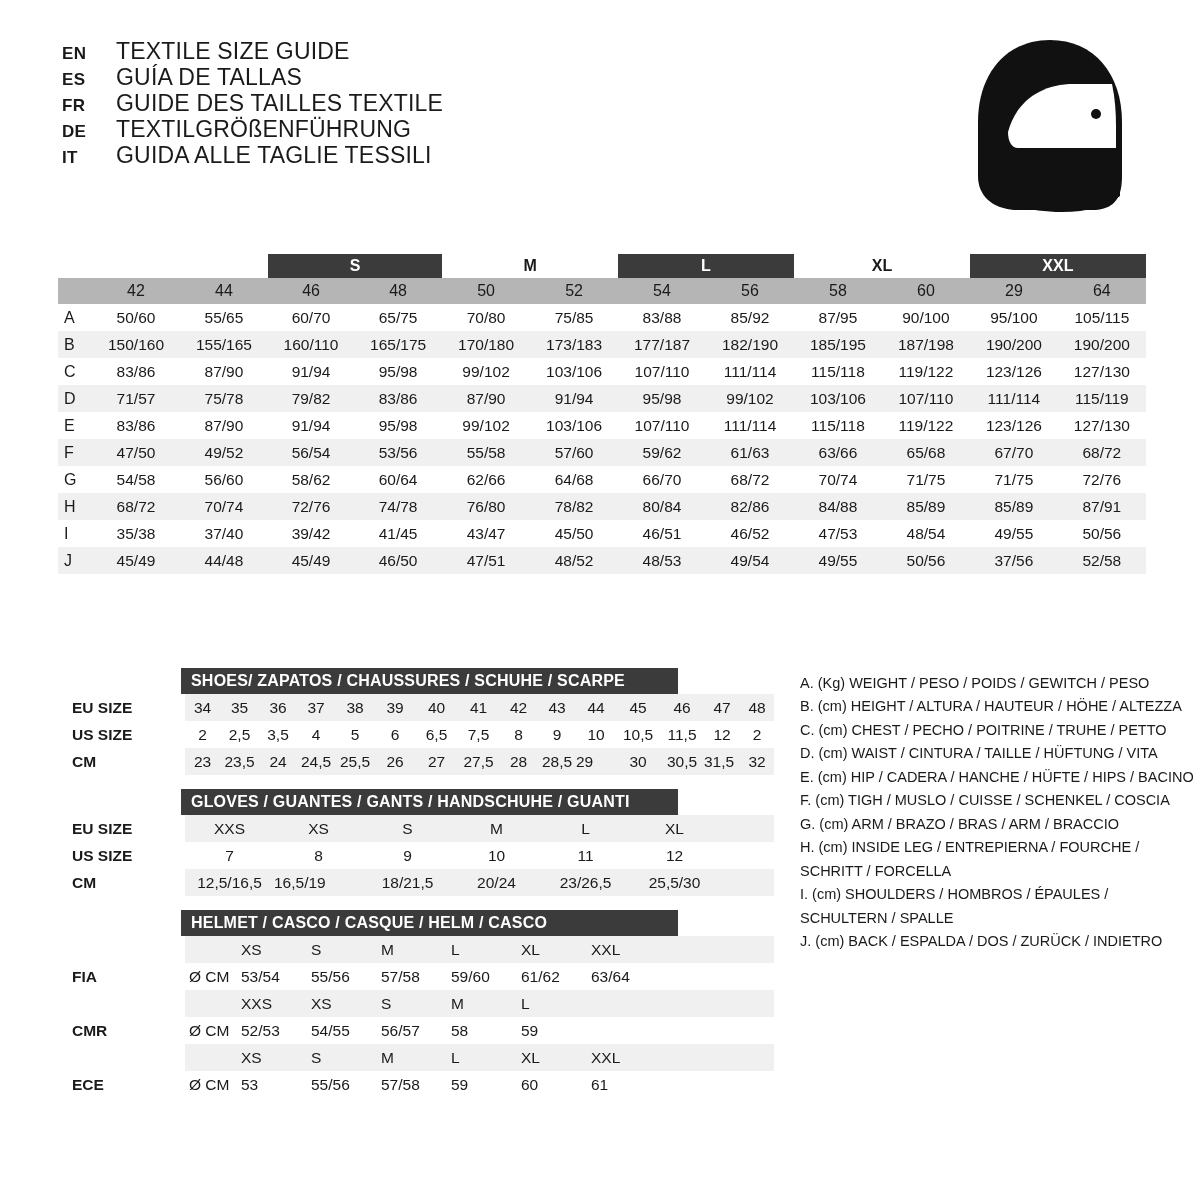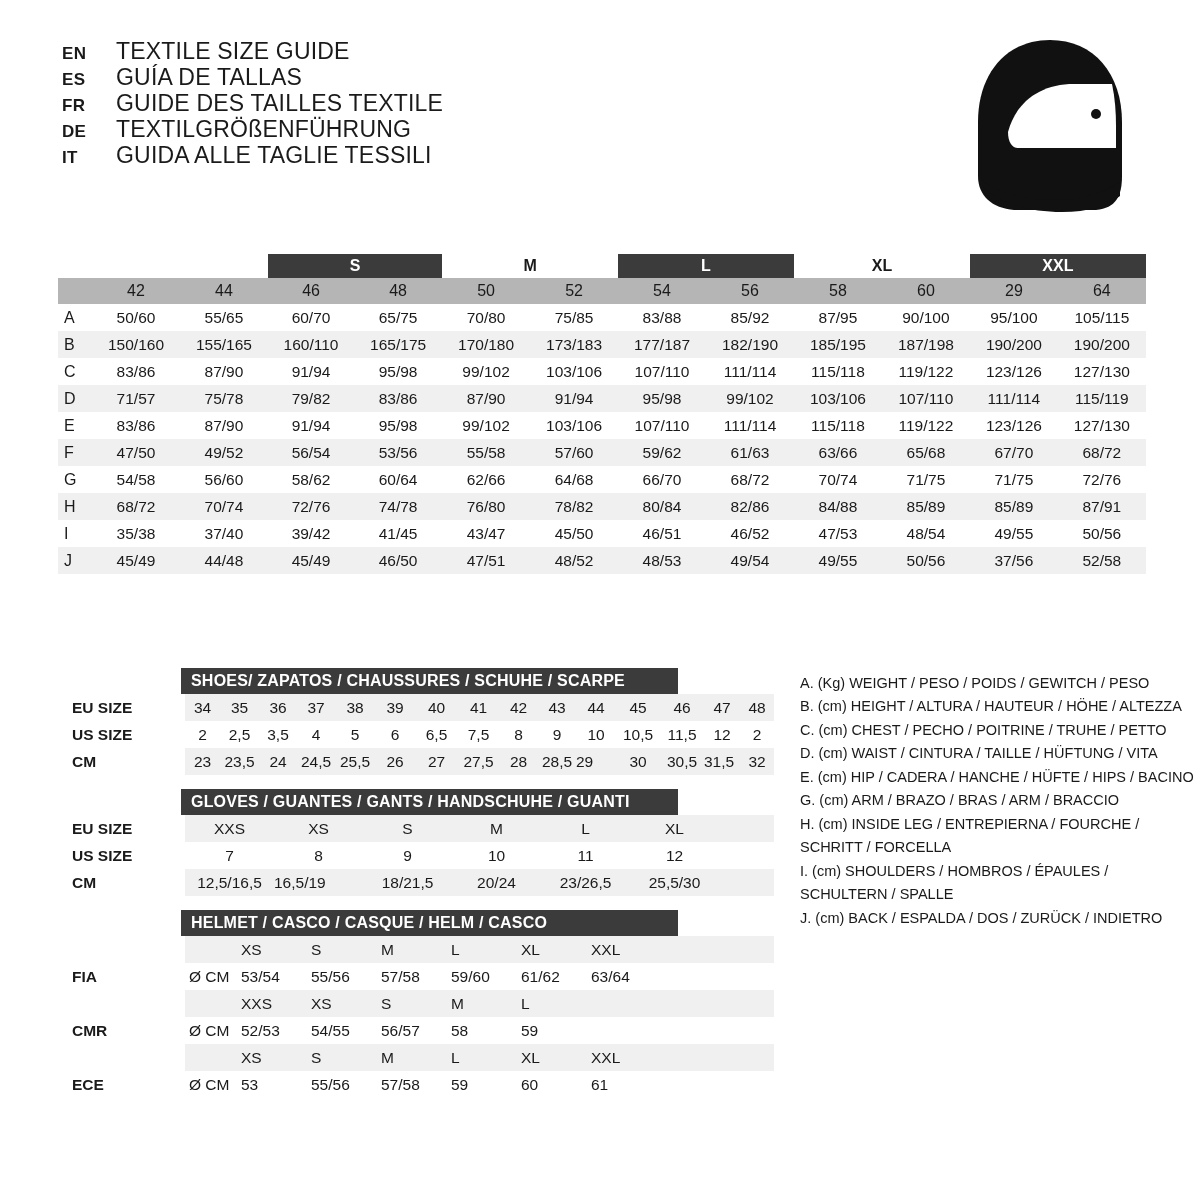--- a/index.html
+++ b/index.html
@@ -538,19 +538,20 @@
       </tbody>
     </table>
   </div>
 
   <div class="legend">
     <div>A. (Kg) WEIGHT / PESO / POIDS / GEWITCH / PESO</div>
     <div>B. (cm) HEIGHT / ALTURA / HAUTEUR / HÖHE / ALTEZZA</div>
     <div>C. (cm) CHEST / PECHO / POITRINE / TRUHE / PETTO</div>
     <div>D. (cm) WAIST / CINTURA / TAILLE / HÜFTUNG / VITA</div>
     <div>E. (cm) HIP / CADERA / HANCHE / HÜFTE / HIPS / BACINO</div>
+    <div>F. (cm) TIGH / MUSLO / CUISSE / SCHENKEL / COSCIA</div>
     <div>G. (cm) ARM / BRAZO / BRAS / ARM / BRACCIO</div>
     <div class="wrap2">H. (cm) INSIDE LEG / ENTREPIERNA / FOURCHE / SCHRITT / FORCELLA</div>
     <div class="wrap2">I. (cm) SHOULDERS / HOMBROS / ÉPAULES / SCHULTERN / SPALLE</div>
     <div>J. (cm) BACK / ESPALDA / DOS / ZURÜCK / INDIETRO</div>
   </div>
 
 </div>
 
 </body></html>

